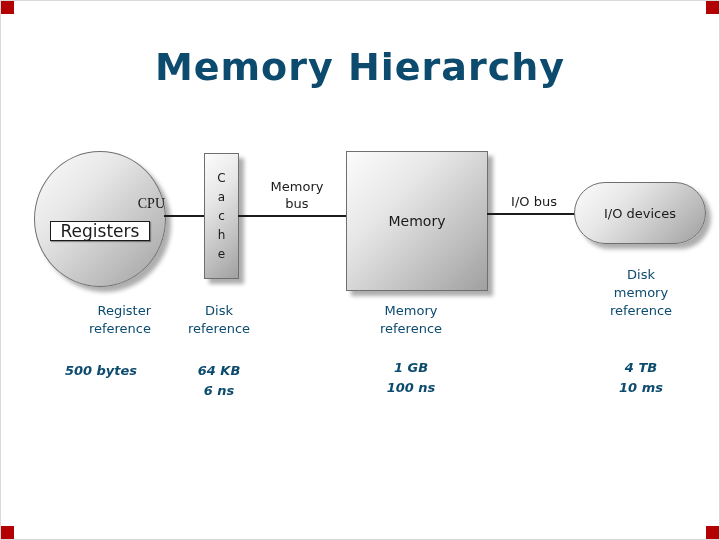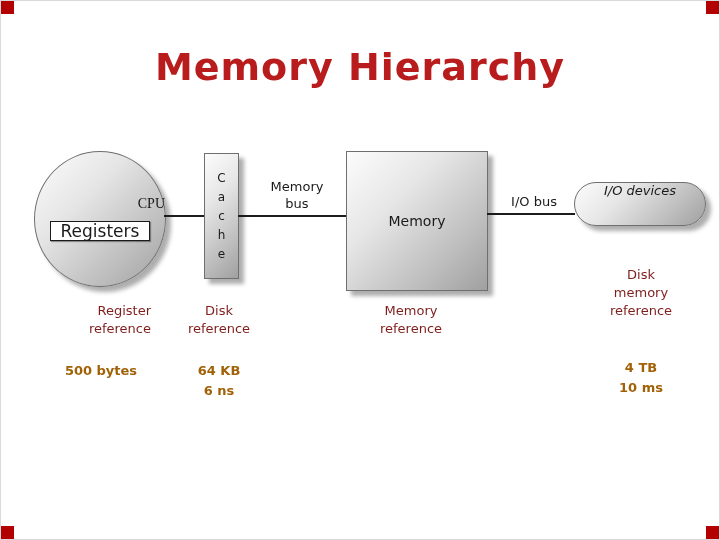--- a/index.html
+++ b/index.html
@@ -24,21 +24,21 @@
   .corner.tr { top: 0; right: 0; }
   .corner.bl { bottom: 0; left: 0; }
   .corner.br { bottom: 0; right: 0; }
   .title {
     position: absolute;
     top: 44px; left: 0; width: 100%;
     text-align: center;
     font-size: 38px;
     font-weight: bold;
     letter-spacing: 1px;
-    color: #b91c1c;
+    color: #0c4a6e;
   }
   .node {
     position: absolute;
     background: linear-gradient(135deg, #fcfcfc 0%, #e6e6e6 35%, #bcbcbc 75%, #a0a0a0 100%);
     border: 1px solid #6f6f6f;
     box-shadow: 5px 5px 4px rgba(0,0,0,0.32);
     box-sizing: border-box;
     color: #1a1a1a;
   }
   .cpu-node {
@@ -73,25 +73,24 @@
     line-height: 19px;
   }
   .memory-node {
     left: 345px; top: 150px;
     width: 142px; height: 140px;
     display: flex; align-items: center; justify-content: center;
     font-size: 14px;
   }
   .io-node {
     left: 573px; top: 181px;
-    width: 132px; height: 44px;
+    width: 132px; height: 62px;
     border-radius: 31px;
-    display: flex; align-items: flex-start; justify-content: center;
-    font-size: 13px;
-    font-style: italic;
+    display: flex; align-items: center; justify-content: center;
+    font-size: 13px;
   }
   .bus {
     position: absolute;
     height: 2px;
     background: #1c1c1c;
   }
   .bus-cpu-cache   { left: 163px; top: 214px; width: 41px; }
   .bus-cache-mem   { left: 237px; top: 214px; width: 109px; }
   .bus-mem-io      { left: 486px; top: 212px; width: 88px; }
   .bus-label {
@@ -101,33 +100,34 @@
     line-height: 17px;
     color: #1a1a1a;
   }
   .memory-bus-label { left: 261px; top: 177px; width: 70px; }
   .io-bus-label     { left: 505px; top: 192px; width: 56px; }
   .ref-label {
     position: absolute;
     text-align: center;
     font-size: 13px;
     line-height: 18px;
-    color: #7f1d1d;
+    color: #0c4a6e;
   }
   .ref-cpu    { left: 50px;  top: 301px; width: 100px; text-align: right; }
   .ref-cache  { left: 168px; top: 301px; width: 100px; }
   .ref-memory { left: 360px; top: 301px; width: 100px; }
   .ref-disk   { left: 590px; top: 265px; width: 100px; }
   .stats {
     position: absolute;
     text-align: center;
     font-size: 13px;
     font-weight: bold;
     line-height: 20px;
-    color: #a16207;
+    color: #0c4a6e;
+    font-style: italic;
   }
   .stats-cpu    { left: 50px;  top: 360px; width: 100px; }
   .stats-cache  { left: 168px; top: 360px; width: 100px; }
   .stats-memory { left: 360px; top: 357px; width: 100px; }
   .stats-io     { left: 590px; top: 357px; width: 100px; }
 </style>
 </head>
 <body>
 
 <div class="slide">
@@ -194,19 +194,21 @@
   </div>
 
   <div class="stats stats-cpu">
     <div>500 bytes</div>
   </div>
   <div class="stats stats-cache">
     <div>64 KB</div>
     <div>6 ns</div>
   </div>
   <div class="stats stats-memory">
+    <div>1 GB</div>
+    <div>100 ns</div>
   </div>
   <div class="stats stats-io">
     <div>4 TB</div>
     <div>10 ms</div>
   </div>
 
 </div>
 
 </body></html>

